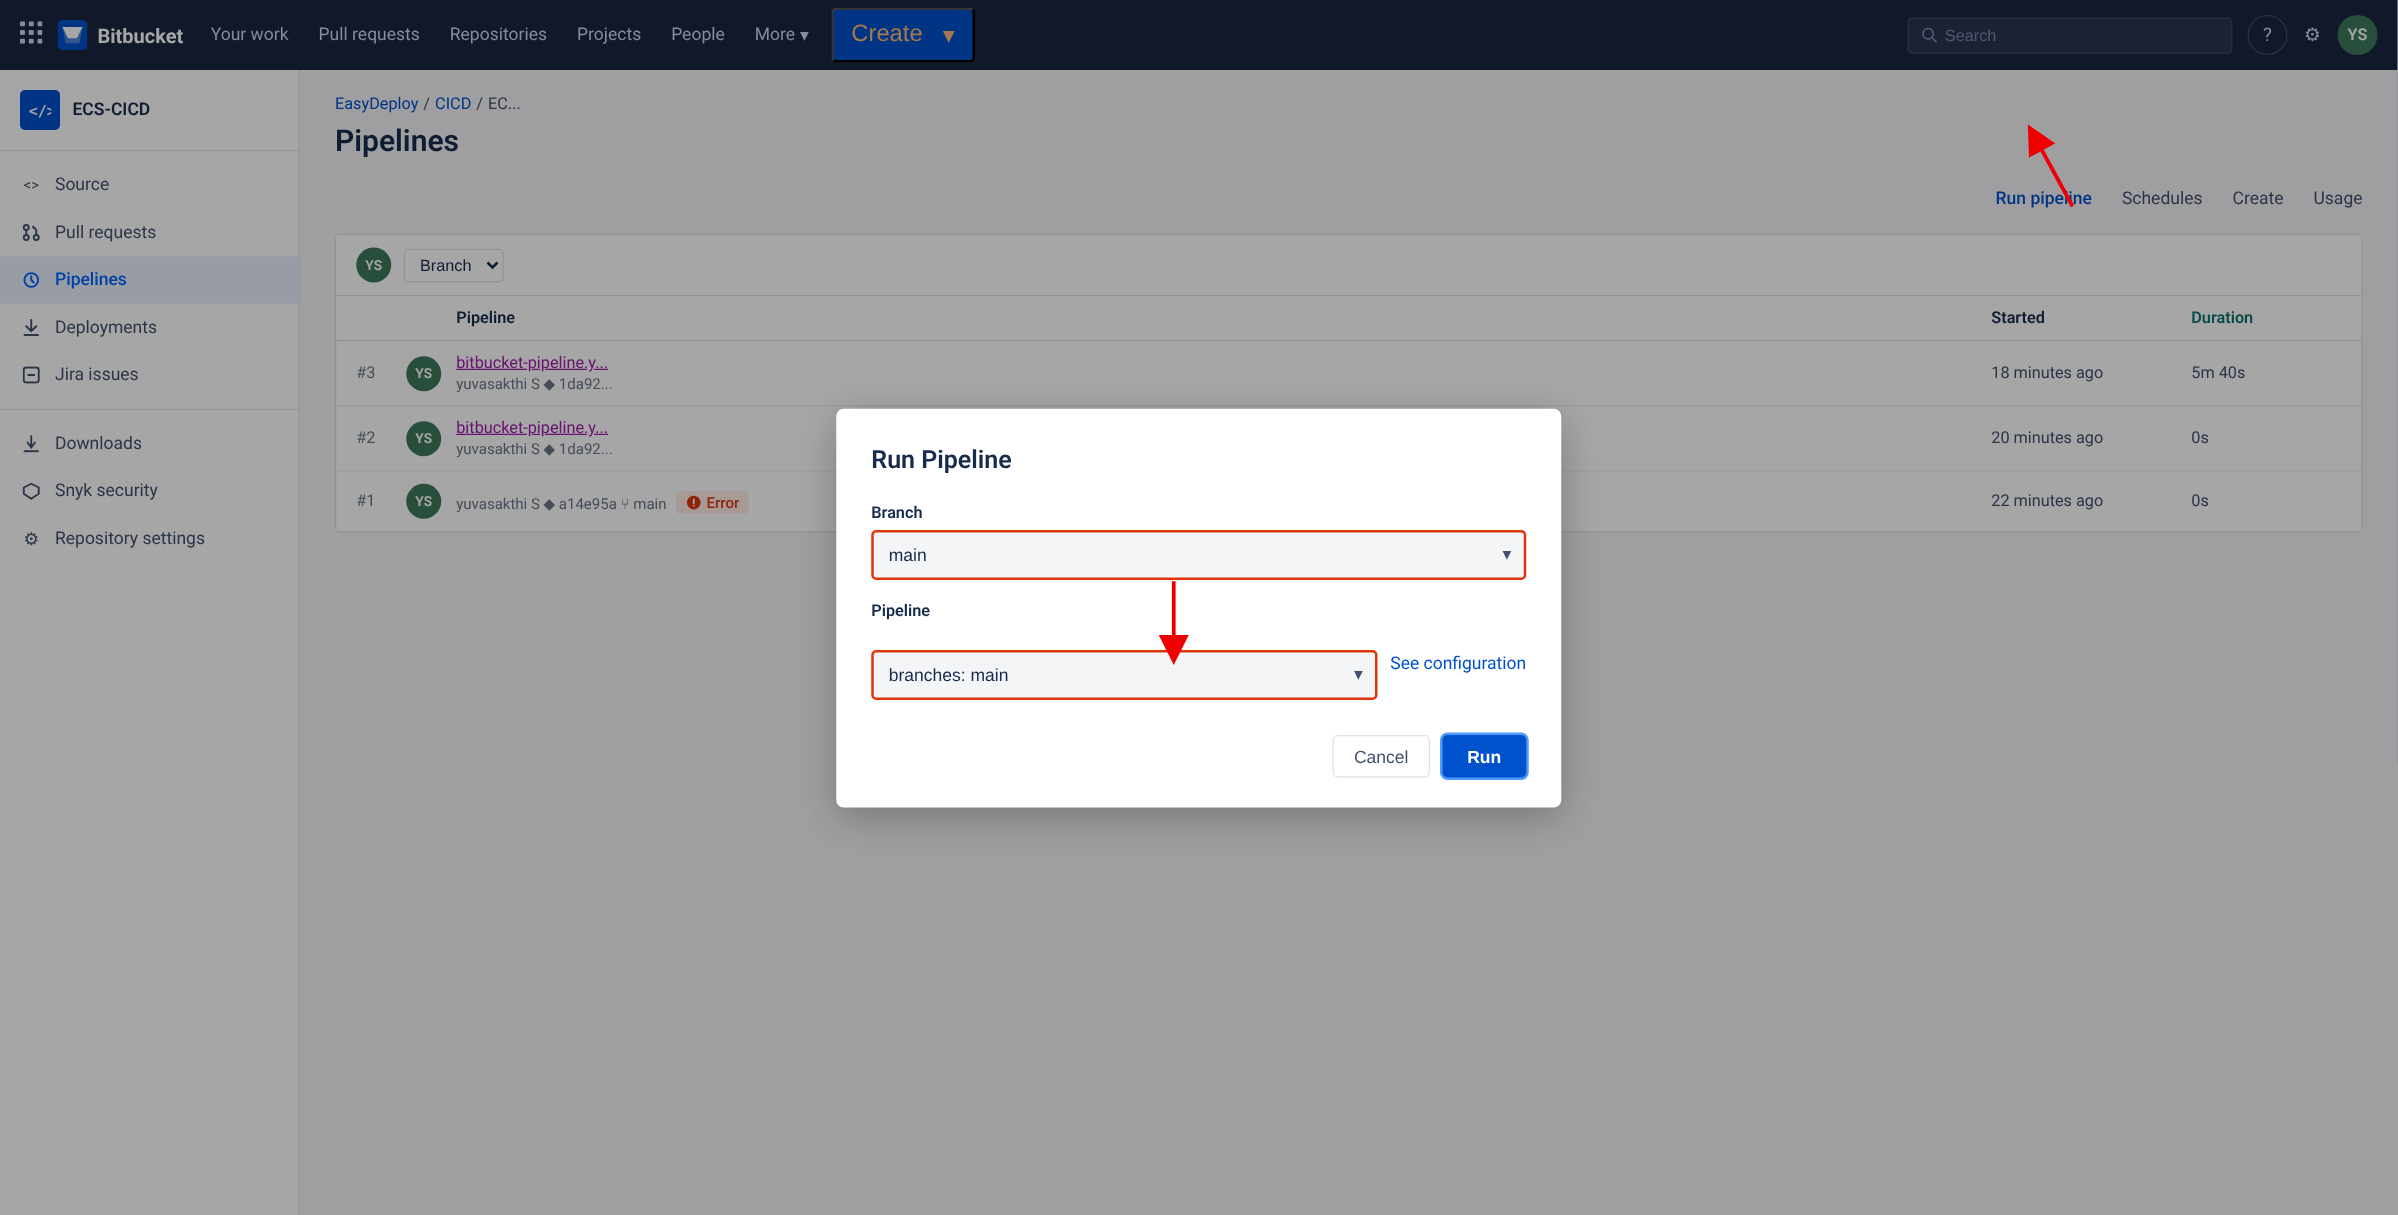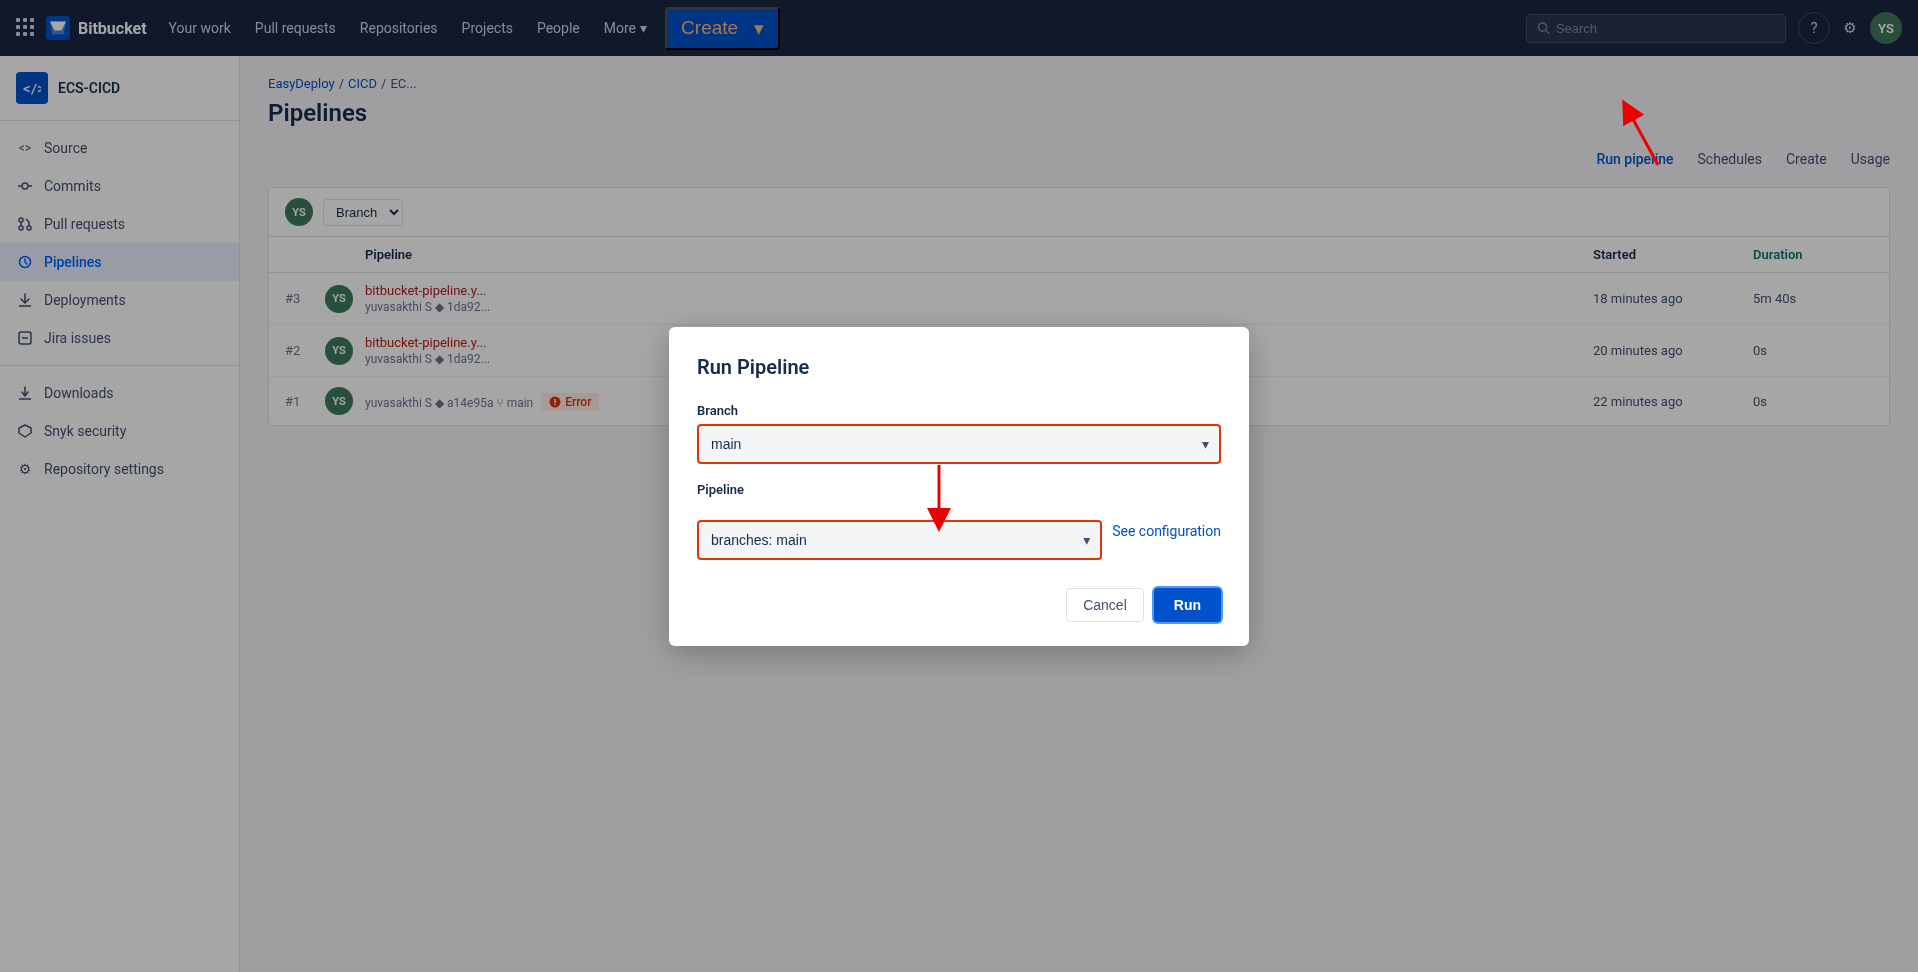--- a/index.html
+++ b/index.html
@@ -50,21 +50,21 @@
     .col-avatar { width: 40px; }
     .col-pipeline { flex: 1; font-weight: 600; font-size: 13px; color: #172b4d; }
     .col-started { width: 160px; font-weight: 600; font-size: 13px; color: #172b4d; }
     .col-duration { width: 120px; font-weight: 600; font-size: 13px; color: #0f766e; }
     .pipelines-row { display: flex; align-items: center; padding: 10px 16px; border-bottom: 1px solid #f0f0f0; }
     .pipelines-row:last-child { border-bottom: none; }
     .row-num { width: 40px; font-size: 13px; color: #6b778c; }
     .row-avatar { width: 40px; }
     .row-avatar-circle { width: 28px; height: 28px; border-radius: 50%; background: #3d7a5c; color: #fff; display: flex; align-items: center; justify-content: center; font-size: 11px; font-weight: 600; }
     .row-pipeline { flex: 1; }
-    .row-pipeline-title { font-size: 13px; color: #b91c1c; cursor: pointer; }
+    .row-pipeline-title { font-size: 13px; color: #a21caf; cursor: pointer; text-decoration: underline; }
     .row-pipeline-meta { font-size: 12px; color: #6b778c; margin-top: 2px; }
     .row-started { width: 160px; font-size: 13px; color: #42526e; }
     .row-duration { width: 120px; font-size: 13px; color: #42526e; }
     .status-error { display: inline-flex; align-items: center; gap: 4px; background: #ffebe6; color: #de350b; padding: 2px 8px; border-radius: 3px; font-size: 12px; font-weight: 500; }
 
     
     .overlay { position: fixed; top: 0; left: 0; right: 0; bottom: 0; background: rgba(0,0,0,0.35); z-index: 200; display: flex; align-items: center; justify-content: center; }
 
     
     .modal { background: #fff; border-radius: 6px; width: 580px; box-shadow: 0 8px 32px rgba(0,0,0,0.25); padding: 28px 28px 24px; position: relative; }
@@ -151,30 +151,20 @@
       <span class="sidebar-repo-name">ECS-CICD</span>
     </div>
     <nav class="sidebar-nav">
       <div class="sidebar-item">
         <span class="sidebar-item-icon" style="font-size:12px;color:#42526e">&lt;&gt;</span>
         <span>Source</span>
       </div>
       <div class="sidebar-item">
         <span class="sidebar-item-icon">
           <svg width="14" height="14" viewBox="0 0 14 14" fill="none">
-              <circle cx="7" cy="7" r="3" stroke="#42526e" stroke-width="1.5"></circle>
-              <line x1="0" y1="7" x2="3.5" y2="7" stroke="#42526e" stroke-width="1.5"></line>
-              <line x1="10.5" y1="7" x2="14" y2="7" stroke="#42526e" stroke-width="1.5"></line>
-            </svg>
-        </span>
-        <span>Commits</span>
-      </div>
-      <div class="sidebar-item">
-        <span class="sidebar-item-icon">
-          <svg width="14" height="14" viewBox="0 0 14 14" fill="none">
               <circle cx="3" cy="3" r="2" stroke="#42526e" stroke-width="1.5"></circle>
               <circle cx="11" cy="11" r="2" stroke="#42526e" stroke-width="1.5"></circle>
               <circle cx="3" cy="11" r="2" stroke="#42526e" stroke-width="1.5"></circle>
               <path d="M3 5v4" stroke="#42526e" stroke-width="1.5"></path>
               <path d="M11 9V5l-3-3" stroke="#42526e" stroke-width="1.5"></path>
             </svg>
         </span>
         <span>Pull requests</span>
       </div>
       <div class="sidebar-item active">

